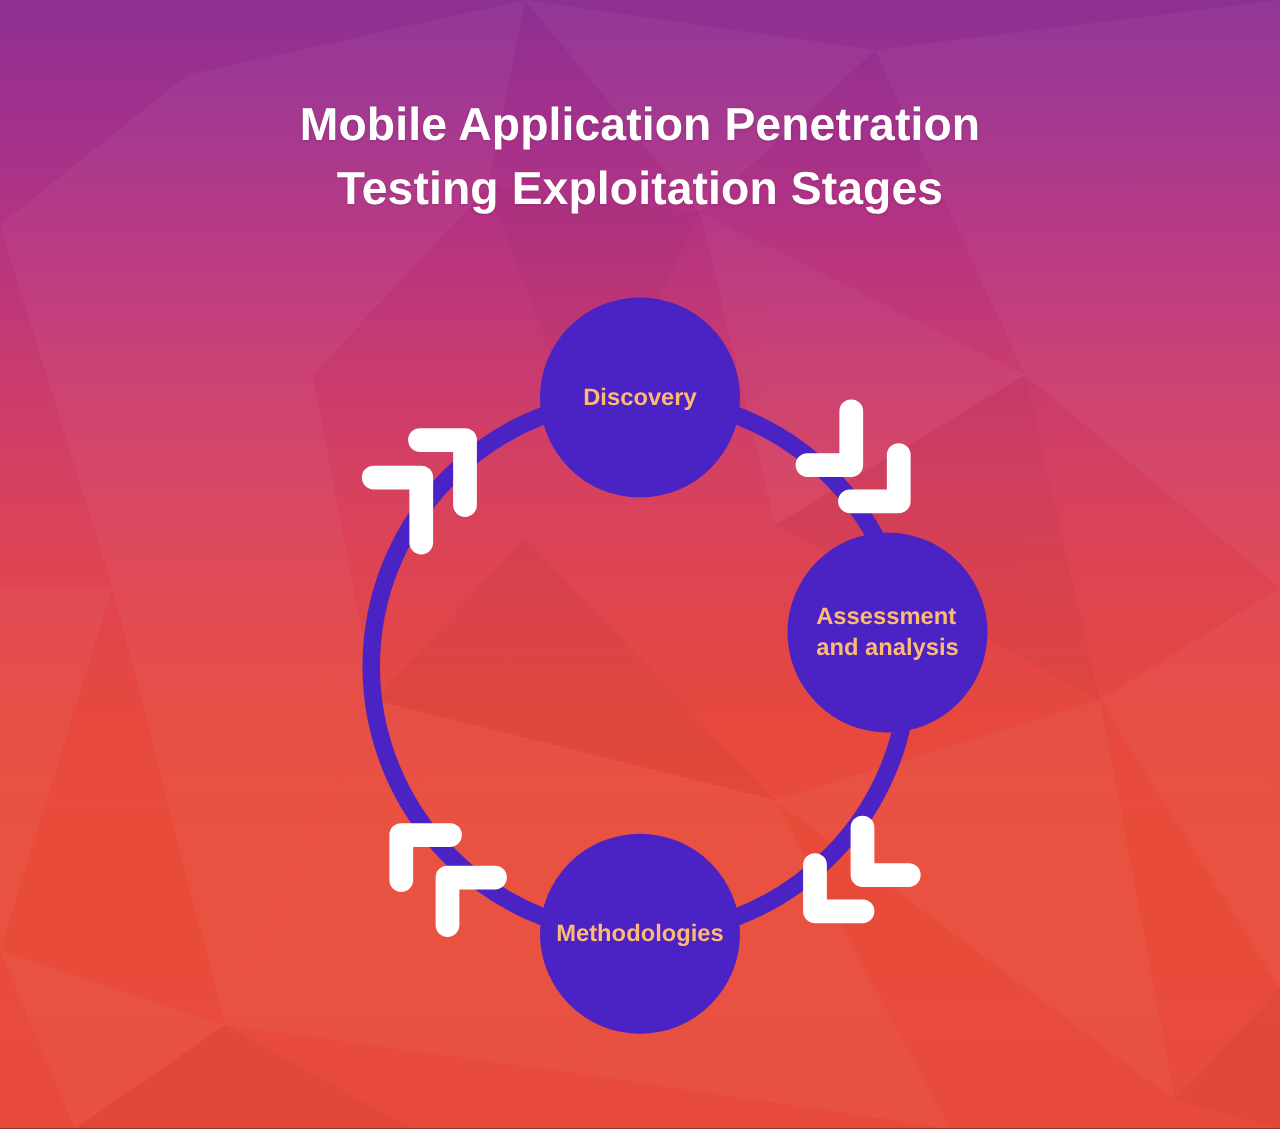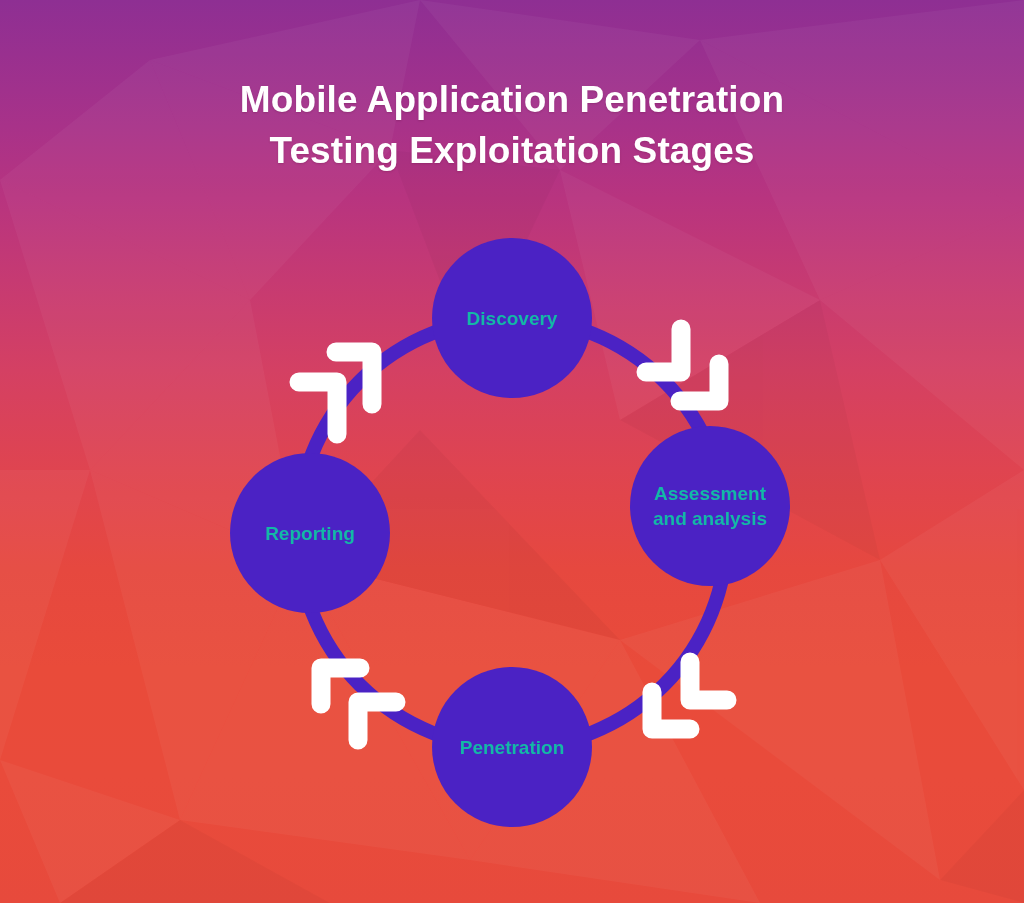--- a/index.html
+++ b/index.html
@@ -62,22 +62,21 @@
 
   .node {
     position: absolute;
     width: 160px;
     height: 160px;
     border-radius: 50%;
     background: #4b22c4;
     display: flex;
     align-items: center;
     justify-content: center;
-    text-align: center;
-    color: #14b8a6;
+    color: #fdba74;
     font-size: 19px;
     font-weight: bold;
     line-height: 25px;
     box-sizing: border-box;
     padding: 0 8px;
   }
   .node span { display: block; }
 
   #node-discovery  { left: 432px; top: 238px; }
   #node-assessment { left: 630px; top: 426px; }
@@ -146,29 +145,24 @@
 
   <div class="node" id="node-assessment">
     <div>
       <span>Assessment</span>
       <span>and analysis</span>
     </div>
   </div>
 
   <div class="node" id="node-exploitation">
     <div>
-      <span>Penetration</span>
+      <span>Methodologies</span>
     </div>
   </div>
 
-  <div class="node" id="node-reporting">
-    <div>
-      <span>Reporting</span>
-    </div>
-  </div>
 
   <svg class="diagram" width="1024" height="903" viewBox="0 0 1024 903" aria-hidden="true">
     <g stroke="#ffffff" stroke-width="19" stroke-linecap="round" stroke-linejoin="round" fill="none">
 
       <g>
 
         <path d="M 336 352 L 372 352 L 372 404"></path>
 
         <path d="M 299 382 L 337 382 L 337 434"></path>
       </g>

